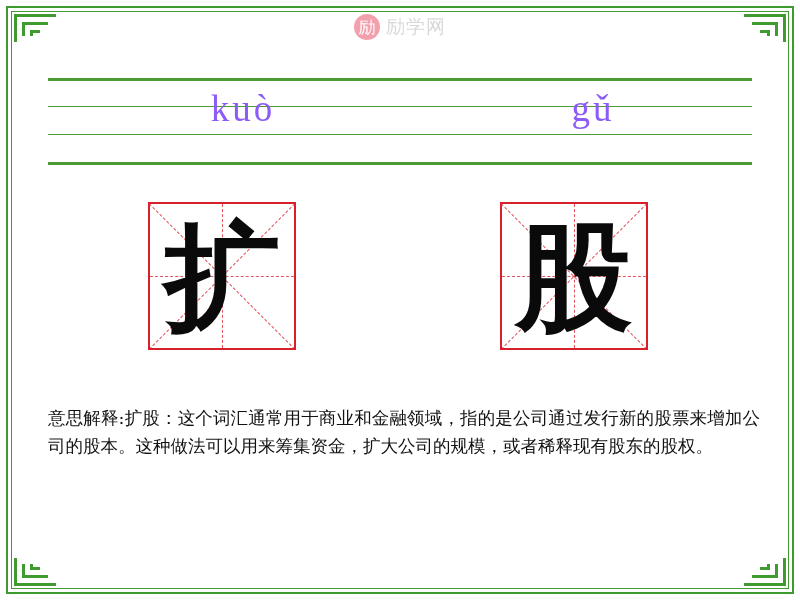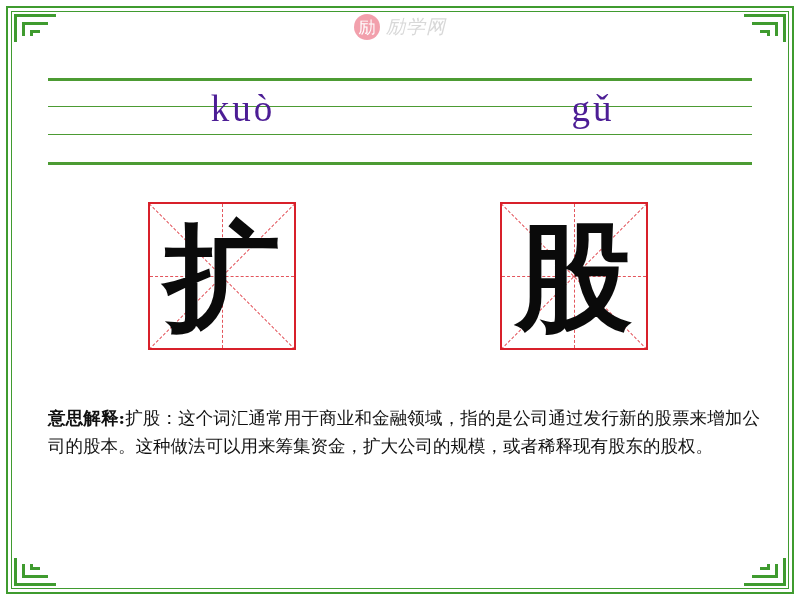--- a/index.html
+++ b/index.html
@@ -83,21 +83,20 @@
     color: #ffffff;
     font-size: 17px;
     line-height: 1;
     font-family: "Liberation Serif", serif;
   }
   .logo-text {
     color: #b9b9b9;
     font-size: 19px;
     font-family: "Liberation Sans", sans-serif;
     letter-spacing: 1px;
-    font-style: italic;
   }
 
   
   .staff {
     position: absolute;
     left: 48px;
     top: 78px;
     width: 704px;
     height: 88px;
   }
@@ -114,21 +113,21 @@
 
   .pinyin {
     position: absolute;
     top: 4px;
     height: 52px;
     display: flex;
     align-items: center;
     justify-content: center;
     font-family: "Liberation Serif", serif;
     font-size: 37px;
-    color: #4c1d95;
+    color: #8b5cf6;
     letter-spacing: 3px;
     white-space: nowrap;
   }
   .pinyin.p1 { left: 110px; width: 170px; }
   .pinyin.p2 { left: 460px; width: 170px; text-align: right; }
 
   
   .char-box {
     position: absolute;
     width: 148px;
@@ -190,21 +189,21 @@
     left: 48px;
     top: 404px;
     width: 712px;
     font-family: "DejaVu Serif", serif;
     font-size: 17.5px;
     line-height: 1.62;
     color: #111111;
     text-align: justify;
   }
   .explain b {
-    font-weight: bold;
+    font-weight: normal;
   }
 </style>
 </head>
 <body>
 
 <div class="page">
 
   <div class="frame-outer"></div>
   <div class="frame-inner"></div>
 

